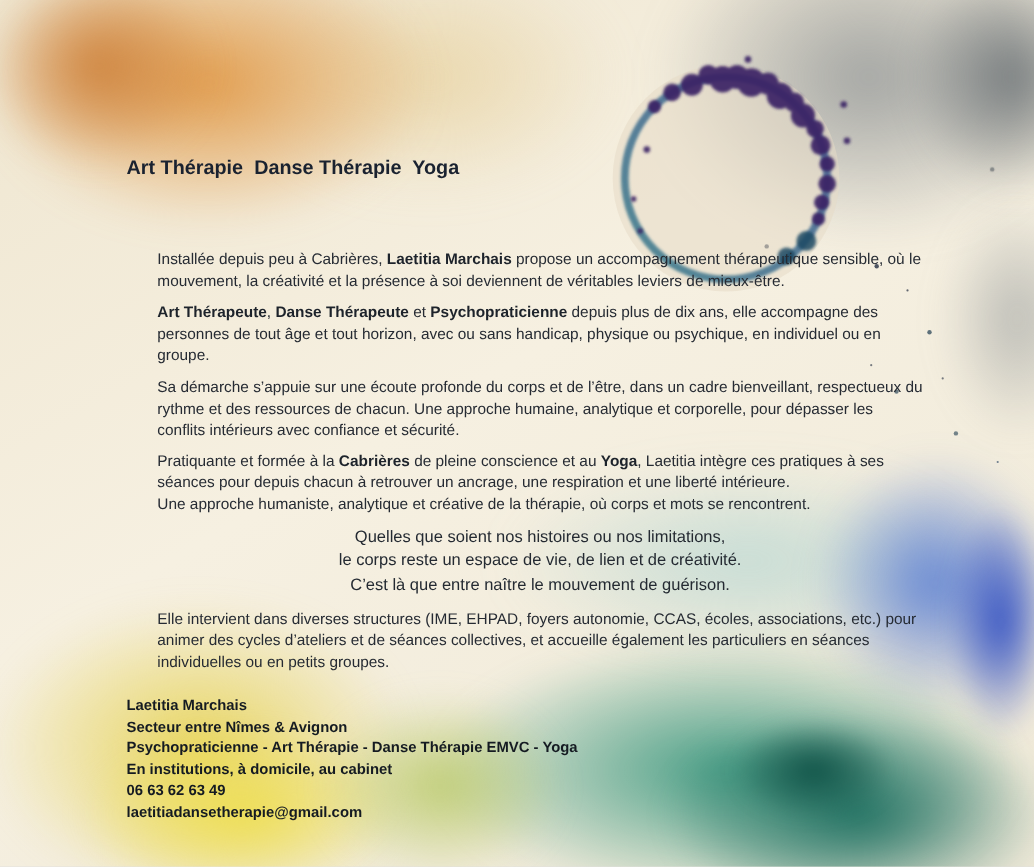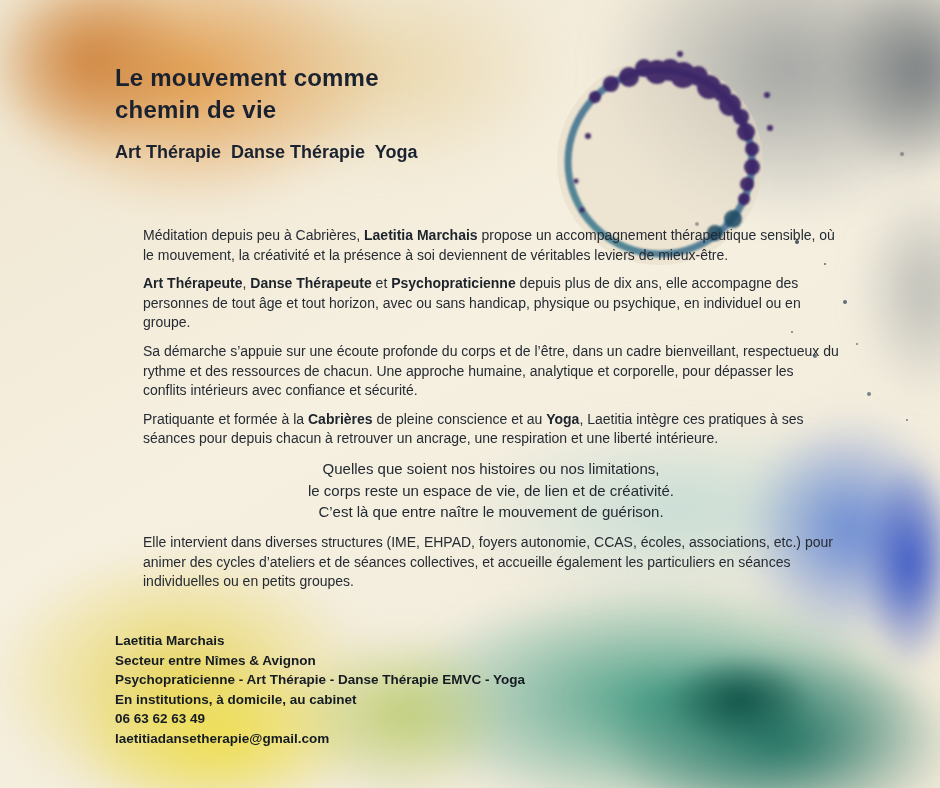--- a/index.html
+++ b/index.html
@@ -113,36 +113,32 @@
         <circle cx="52" cy="170" r="2.5"></circle>
     </g>
     <g fill="#1c4a63" opacity="0.85" filter="url(#rblur)">
       <circle cx="203" cy="179" r="9"></circle>
         <circle cx="185" cy="193" r="8"></circle>
     </g>
   </svg>
 
   <div class="content">
 
-    <h1 class="title">
-      <span class="line">Le mouvement comme</span>
-      <span class="line">chemin de vie</span>
-    </h1>
 
     <h2 class="subtitle">Art Thérapie  Danse Thérapie  Yoga</h2>
 
     <div class="body">
 
-      <p><span>Méditation depuis peu à Cabrières, </span><strong>Laetitia Marchais</strong><span> propose un accompagnement thérapeutique sensible, où le mouvement, la créativité et la présence à soi deviennent de véritables leviers de mieux-être.</span></p>
+      <p><span>Installée depuis peu à Cabrières, </span><strong>Laetitia Marchais</strong><span> propose un accompagnement thérapeutique sensible, où le mouvement, la créativité et la présence à soi deviennent de véritables leviers de mieux-être.</span></p>
 
       <p><strong>Art Thérapeute</strong><span>, </span><strong>Danse Thérapeute</strong><span> et </span><strong>Psychopraticienne</strong><span> depuis plus de dix ans, elle accompagne des personnes de tout âge et tout horizon, avec ou sans handicap, physique ou psychique, en individuel ou en groupe.</span></p>
 
       <p>Sa démarche s’appuie sur une écoute profonde du corps et de l’être, dans un cadre bienveillant, respectueux du rythme et des ressources de chacun. Une approche humaine, analytique et corporelle, pour dépasser les conflits intérieurs avec confiance et sécurité.</p>
 
-      <p><span>Pratiquante et formée à la </span><strong>Cabrières</strong><span> de pleine conscience et au </span><strong>Yoga</strong><span>, Laetitia intègre ces pratiques à ses séances pour depuis chacun à retrouver un ancrage, une respiration et une liberté intérieure.</span><br></p>
+      <p><span>Pratiquante et formée à la </span><strong>Cabrières</strong><span> de pleine conscience et au </span><strong>Yoga</strong><span>, Laetitia intègre ces pratiques à ses séances pour depuis chacun à retrouver un ancrage, une respiration et une liberté intérieure.</span><br><span>Une approche humaniste, analytique et créative de la thérapie, où corps et mots se rencontrent.</span></p>
 
       <div class="quote">
         <div>Quelles que soient nos histoires ou nos limitations,</div>
         <div>le corps reste un espace de vie, de lien et de créativité.</div>
         <div>C’est là que entre naître le mouvement de guérison.</div>
       </div>
 
       <p>Elle intervient dans diverses structures (IME, EHPAD, foyers autonomie, CCAS, écoles, associations, etc.) pour animer des cycles d’ateliers et de séances collectives, et accueille également les particuliers en séances individuelles ou en petits groupes.</p>
     </div>
 

